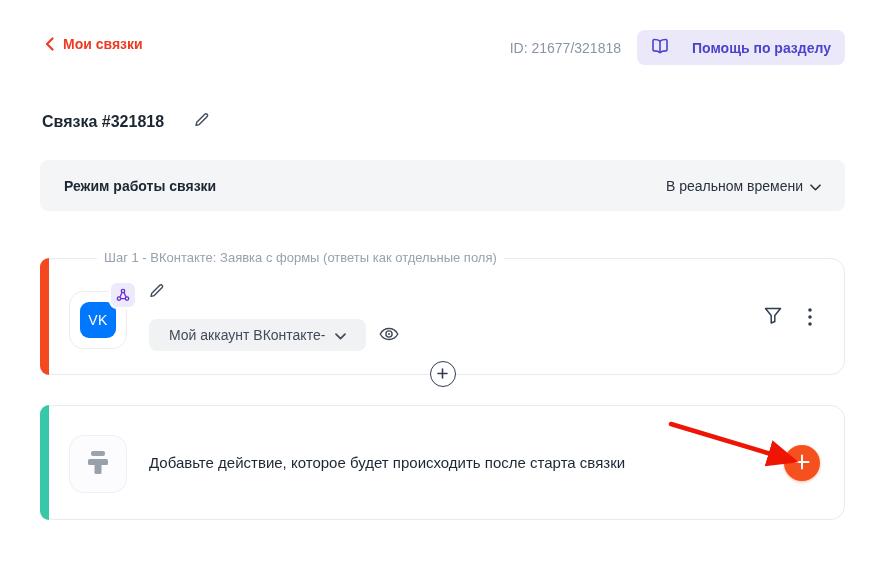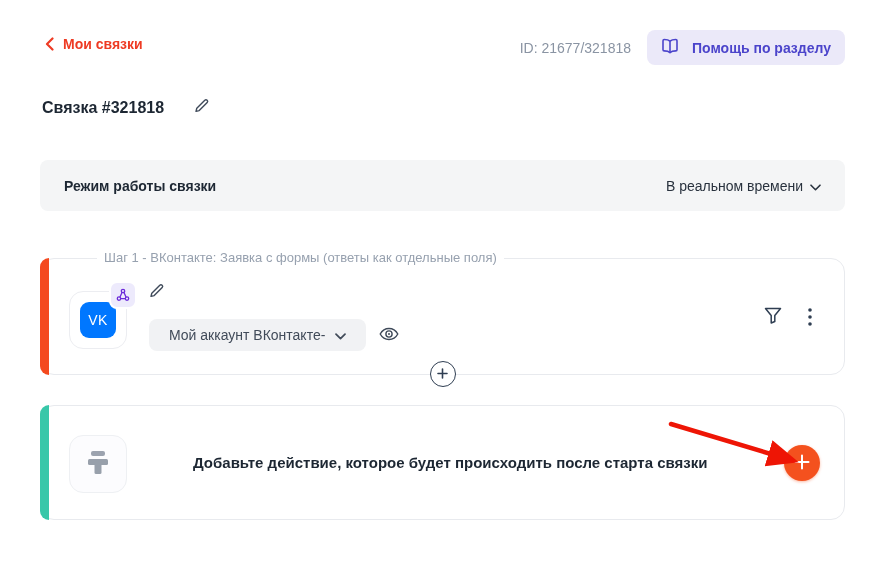--- a/index.html
+++ b/index.html
@@ -5,26 +5,26 @@
   html,body{margin:0;padding:0;background:#fff;}
   body{font-family:"Liberation Sans","DejaVu Sans",sans-serif;-webkit-font-smoothing:antialiased;}
   .page{position:relative;width:885px;height:584px;background:#fff;overflow:hidden;}
 
   
   .back-link{position:absolute;left:45px;top:36px;display:flex;align-items:center;gap:9px;
     color:#ee3b24;font-size:14px;font-weight:700;cursor:pointer;}
   .back-link svg{display:block;}
   .header-right{position:absolute;right:40px;top:30px;display:flex;align-items:center;gap:16px;}
   .id-label{color:#8a94a3;font-size:14px;}
-  .help-btn{display:flex;align-items:center;gap:13px;background:#ebe9f9;color:#4b44cb;
+  .help-btn{display:flex;align-items:center;gap:23px;background:#ebe9f9;color:#4b44cb;
     font-size:14px;font-weight:600;padding:8px 14px;border-radius:8px;border:none;cursor:pointer;
     font-family:inherit;}
 
   
-  .page-title-row{position:absolute;left:42px;top:98px;display:flex;align-items:center;gap:30px;text-align:center;}
+  .page-title-row{position:absolute;left:42px;top:112px;display:flex;align-items:center;gap:30px;text-align:center;}
   .page-title{font-size:16px;font-weight:700;color:#1d2733;}
   .icon-btn{background:none;border:none;padding:0;cursor:pointer;color:#3f4a5a;display:flex;align-items:center;}
 
   
   .mode-bar{position:absolute;left:40px;top:160px;width:805px;height:51px;background:#f4f5f6;
     border-radius:8px;display:flex;align-items:center;justify-content:space-between;
     padding:0 24px;box-sizing:border-box;}
   .mode-label{font-size:14px;font-weight:700;color:#1d2733;}
   .mode-select{display:flex;align-items:center;gap:7px;cursor:pointer;color:#29323e;font-size:14px;font-weight:500;}
 
@@ -55,21 +55,21 @@
     display:flex;align-items:center;gap:26px;color:#2f3e52;}
 
   .add-step-btn{position:absolute;left:50%;bottom:-13px;transform:translateX(-50%);
     width:26px;height:26px;border-radius:50%;background:#fff;border:1.5px solid #2f3e52;
     display:flex;align-items:center;justify-content:center;color:#2f3e52;cursor:pointer;box-sizing:border-box;}
 
   
   .t-icon-wrap{position:absolute;left:28px;top:29px;width:56px;height:56px;background:#fcfcfe;
     border:1px solid #eef0f3;border-radius:14px;display:flex;align-items:center;justify-content:center;}
   .add-action-text{position:absolute;left:108px;top:0;height:100%;display:flex;align-items:center;
-    font-size:15px;font-weight:700;color:#1d2733;white-space:nowrap;margin-left:44px;}
+    font-size:15px;font-weight:400;color:#1d2733;white-space:nowrap;}
   .add-action-btn{position:absolute;right:24px;top:39px;width:36px;height:36px;border-radius:50%;
     background:#f4511e;border:none;display:flex;align-items:center;justify-content:center;
     color:#fff;cursor:pointer;box-shadow:0 1px 3px rgba(244,81,30,.4);}
   .arrow-overlay{position:absolute;left:612px;top:10px;pointer-events:none;overflow:visible;}
 </style>
 </head>
 <body>
 
 <div class="page">
 

